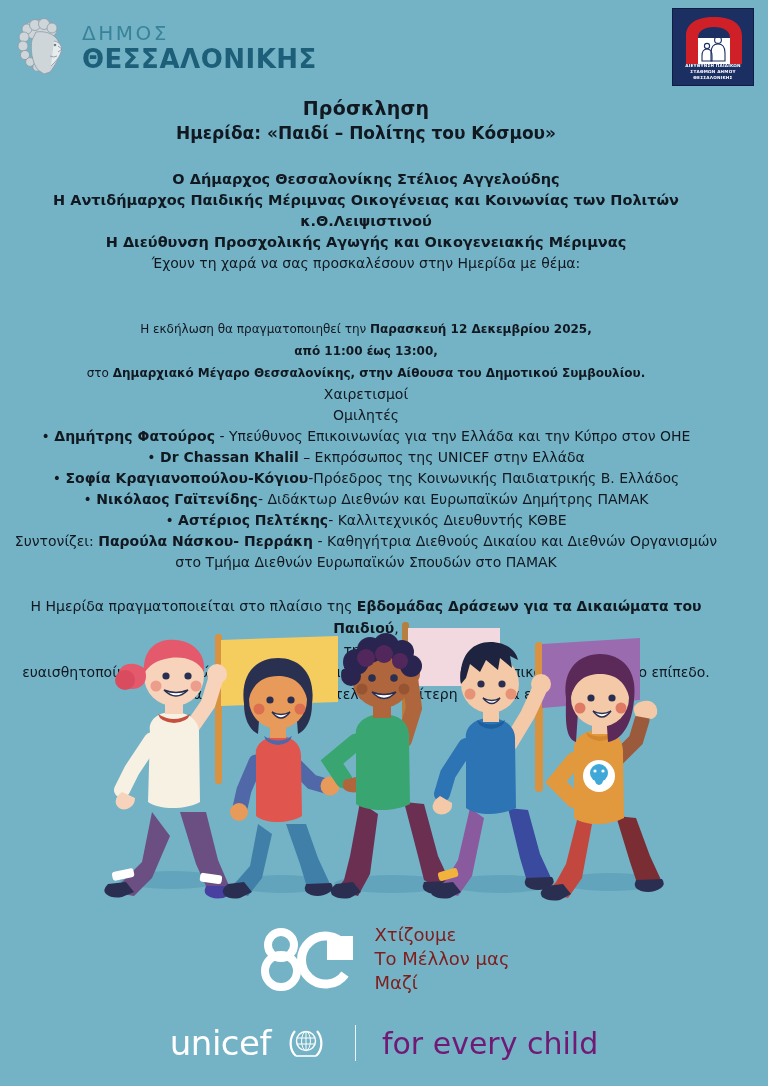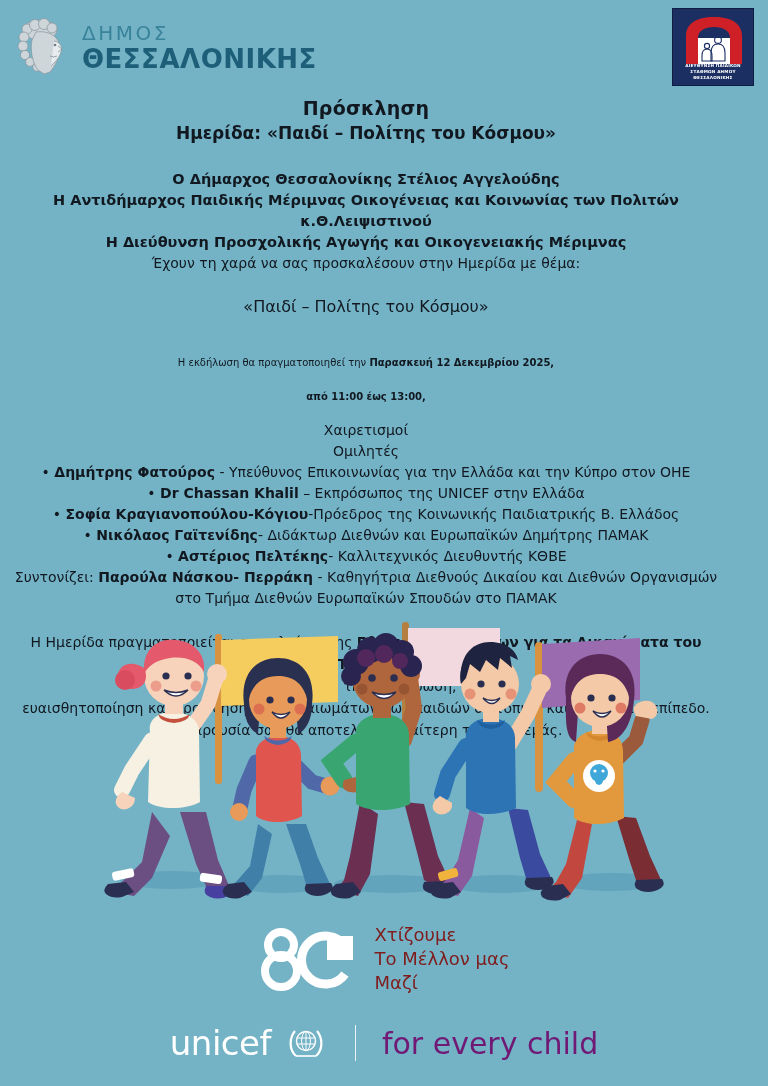--- a/index.html
+++ b/index.html
@@ -128,24 +128,24 @@
     line-height: 21px;
     margin: 0;
   }
   .t-theme {
     font-size: 16px;
     font-weight: 400;
     line-height: 22px;
     margin: 0;
   }
   .t-when {
-    font-size: 10px;
+    font-size: 12px;
     font-weight: 400;
     line-height: 22px;
-    margin: 12px;
+    margin: 0;
   }
   .t-when b { font-weight: 800; }
   .t-plain {
     font-size: 14px;
     font-weight: 400;
     line-height: 21px;
     margin: 0;
   }
   .t-speaker {
     font-size: 14px;
@@ -289,29 +289,31 @@
 
     <div class="gap-lg"></div>
 
     <p class="t-org">Ο Δήμαρχος Θεσσαλονίκης  Στέλιος Αγγελούδης</p>
     <p class="t-org">Η Αντιδήμαρχος Παιδικής Μέριμνας Οικογένειας και Κοινωνίας των Πολιτών κ.Θ.Λειψιστινού</p>
     <p class="t-org">Η Διεύθυνση Προσχολικής Αγωγής και Οικογενειακής Μέριμνας</p>
     <p class="t-invite">Έχουν τη χαρά να σας προσκαλέσουν στην Ημερίδα με θέμα:</p>
 
     <div class="gap-lg"></div>
 
-    <p class="t-theme">«Παιδί – Πολίτης του Κόσμου»</p>
 
     <div class="gap-lg"></div>
 
     <p class="t-when">
       <span>Η εκδήλωση θα πραγματοποιηθεί την </span><b>Παρασκευή 12 Δεκεμβρίου 2025,</b>
     </p>
     <p class="t-when">
       <b>από 11:00 έως 13:00,</b>
+    </p>
+    <p class="t-when">
+      <span>στο </span><b>Δημαρχιακό Μέγαρο Θεσσαλονίκης, στην Αίθουσα του Δημοτικού Συμβουλίου.</b>
     </p>
     <p class="t-plain">Χαιρετισμοί</p>
     <p class="t-plain">Ομιλητές</p>
 
     <p class="t-speaker">
       <span>•</span>
       <b>Δημήτρης Φατούρος</b><span> - Υπεύθυνος Επικοινωνίας  για την Ελλάδα και την Κύπρο στον ΟΗΕ</span>
     </p>
     <p class="t-speaker">
       <span>•</span>

